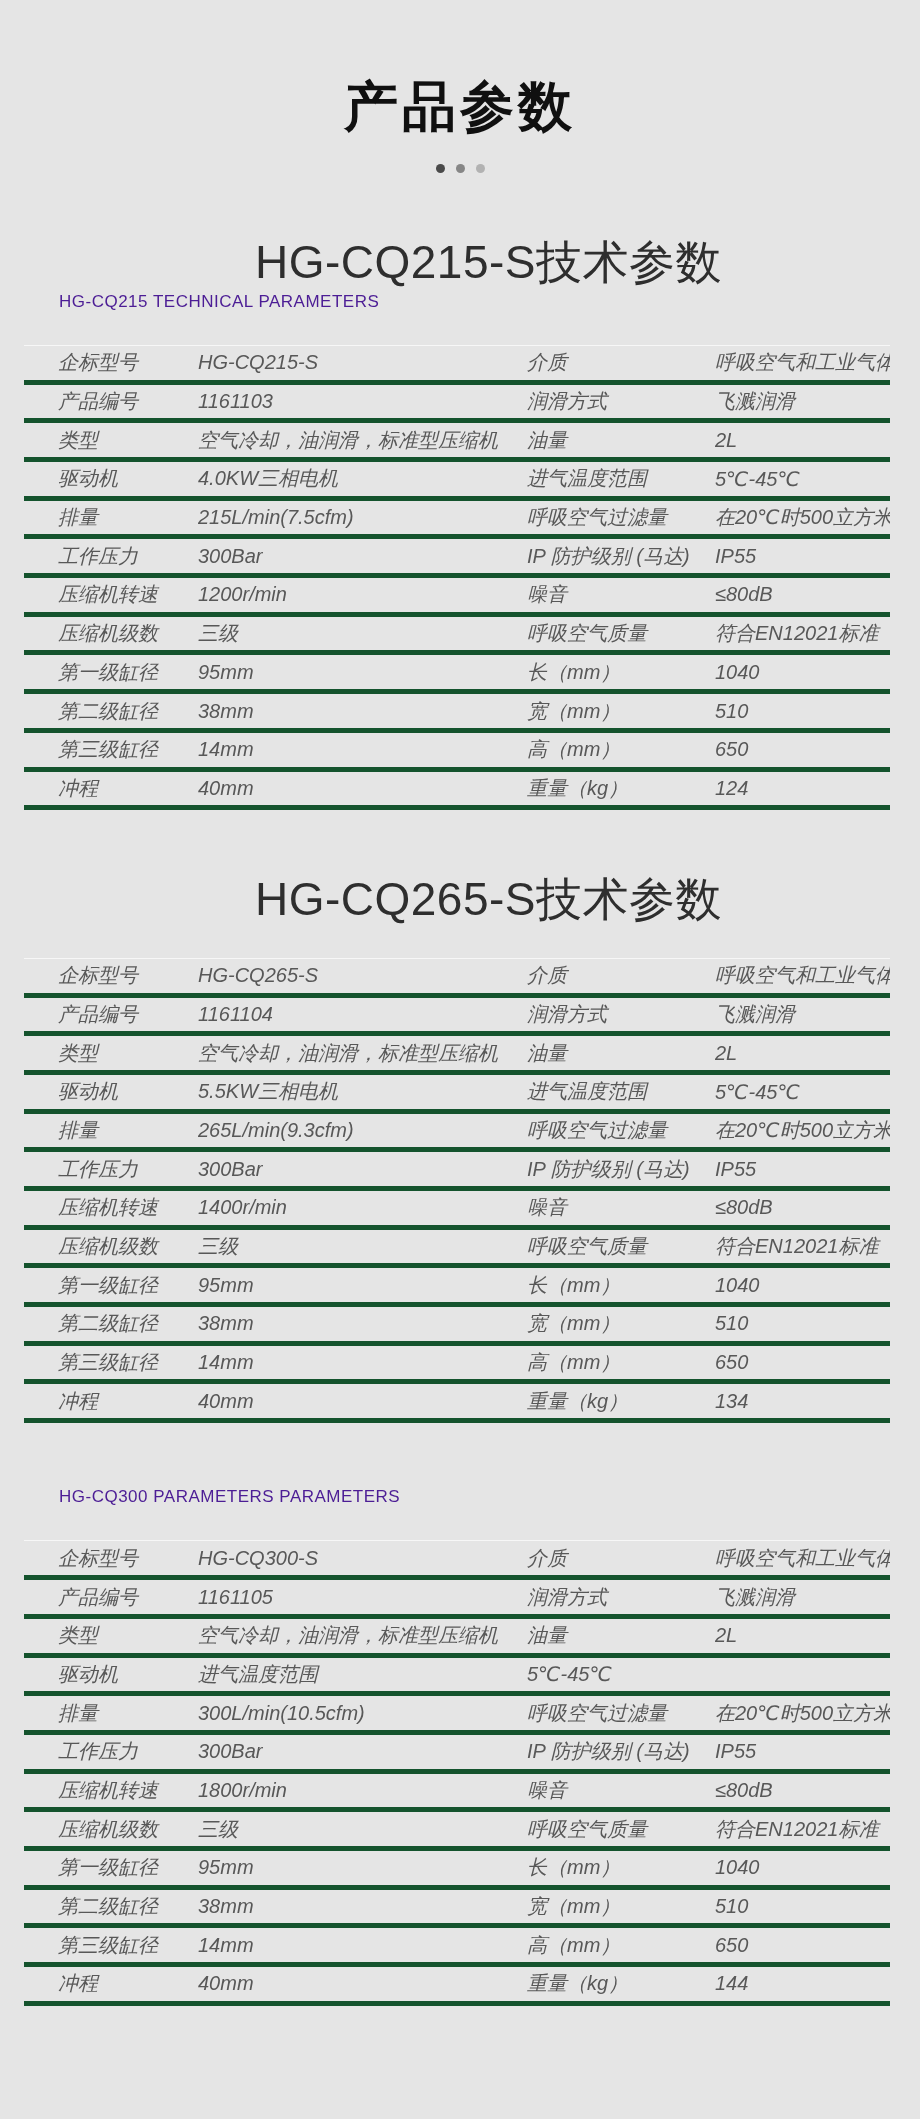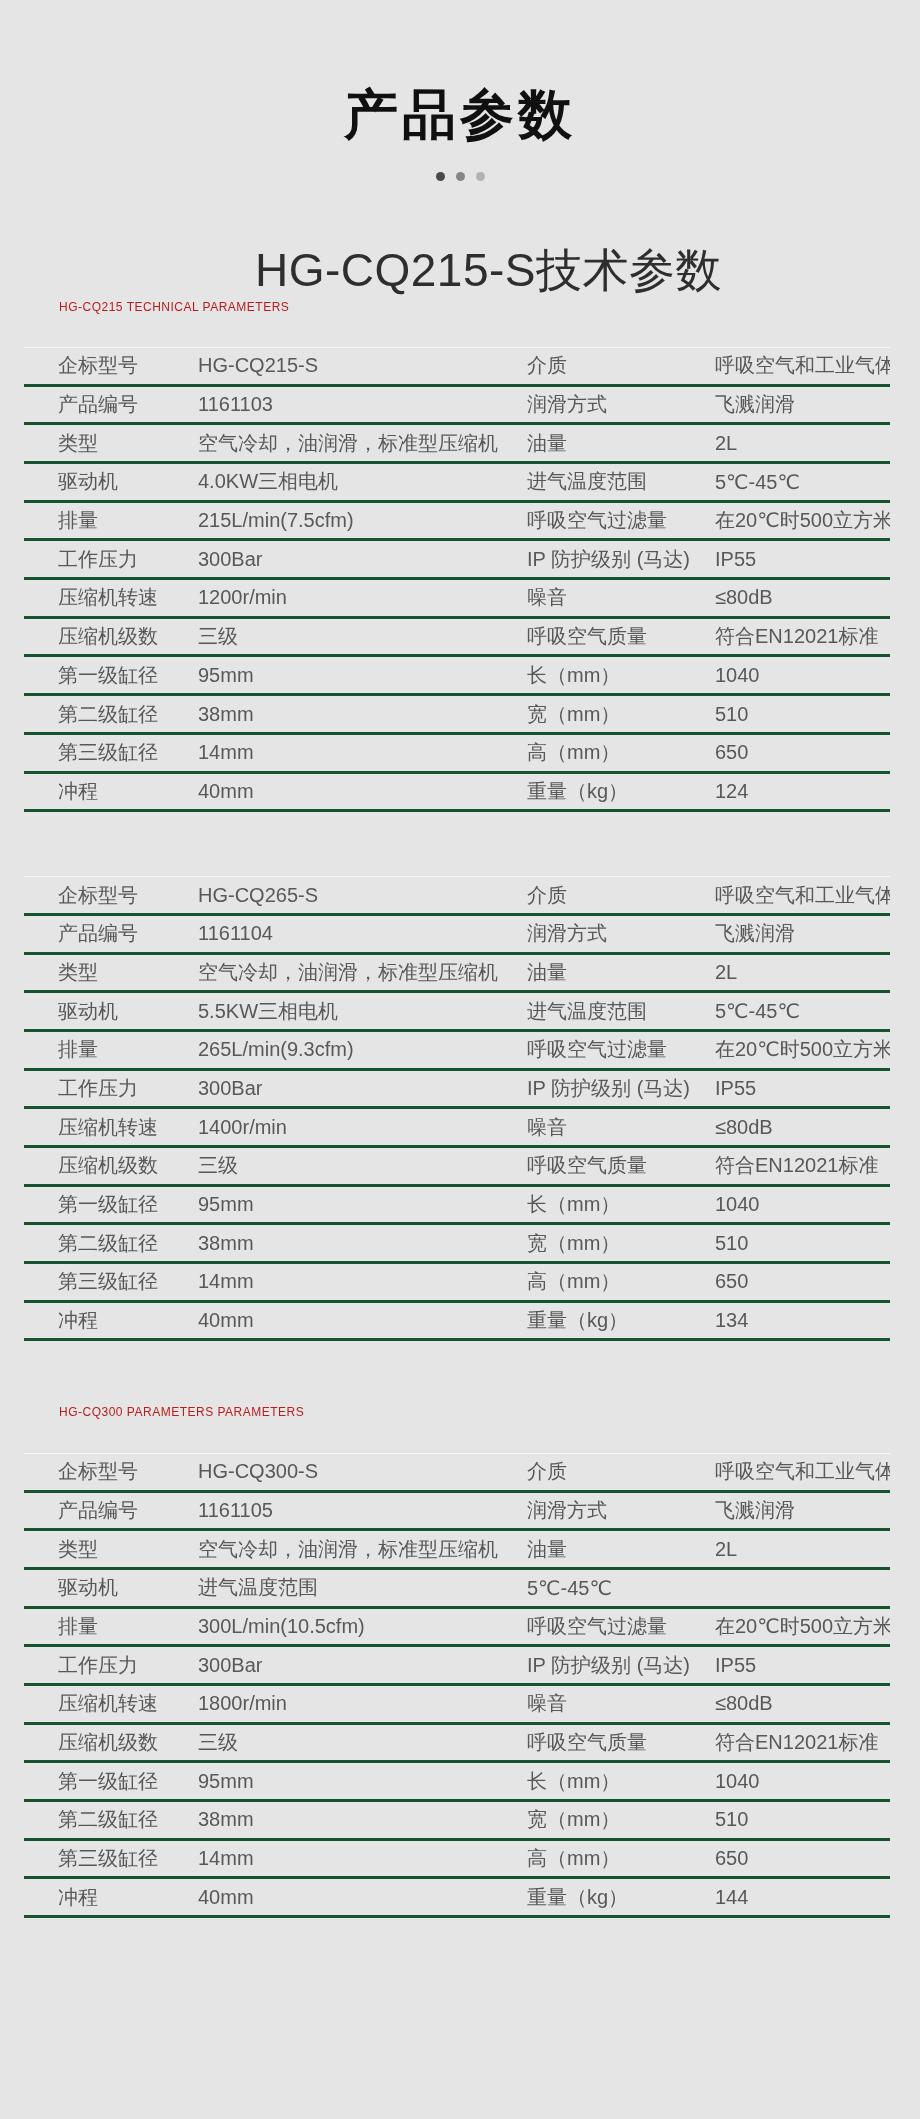--- a/index.html
+++ b/index.html
@@ -13,21 +13,20 @@
     overflow: hidden;
   }
   .page-title {
     padding-top: 79px;
     text-align: center;
     font-size: 54px;
     line-height: 1;
     font-weight: 700;
     color: #101010;
     letter-spacing: 4px;
-    margin-top: 8px;
   }
   .carousel-dots {
     margin-top: 31px;
     display: flex;
     justify-content: center;
     align-items: center;
     gap: 11px;
     height: 9px;
   }
   .dot {
@@ -44,36 +43,37 @@
     font-size: 46px;
     line-height: 1.1;
     font-weight: 300;
     color: #2e2e2e;
     letter-spacing: 0.5px;
     text-align: center;
   }
   .section-subtitle {
     margin-left: 59px;
     margin-top: 4px;
-    font-size: 12px;
+    font-size: 17px;
     line-height: 1.2;
-    color: #b91c1c;
+    color: #4c1d95;
     letter-spacing: 0.5px;
   }
   .spec-table {
     margin: 33px 30px 0 24px;
     border-top: 1px solid #f7f7f7;
   }
   .spec-row {
     display: grid;
     grid-template-columns: 140px 329px 188px 1fr;
     align-items: center;
     height: 38.7px;
     padding-left: 34px;
-    border-bottom: 3px solid #14532d;
+    border-bottom: 5px solid #14532d;
+    font-style: italic;
   }
   .cell {
     font-size: 20px;
     color: #585858;
     white-space: nowrap;
     overflow: hidden;
   }
 </style>
 </head>
 <body>
@@ -161,20 +161,21 @@
         <div class="spec-row">
           <div class="cell c0">冲程</div>
           <div class="cell c1">40mm</div>
           <div class="cell c2">重量（kg）</div>
           <div class="cell c3">124</div>
         </div>
       </div>
   </div>
 
   <div class="section">
+    <h2 class="section-title">HG-CQ265-S技术参数</h2>
     <div class="spec-table">
         <div class="spec-row">
           <div class="cell c0">企标型号</div>
           <div class="cell c1">HG-CQ265-S</div>
           <div class="cell c2">介质</div>
           <div class="cell c3">呼吸空气和工业气体</div>
         </div>
         <div class="spec-row">
           <div class="cell c0">产品编号</div>
           <div class="cell c1">1161104</div>

